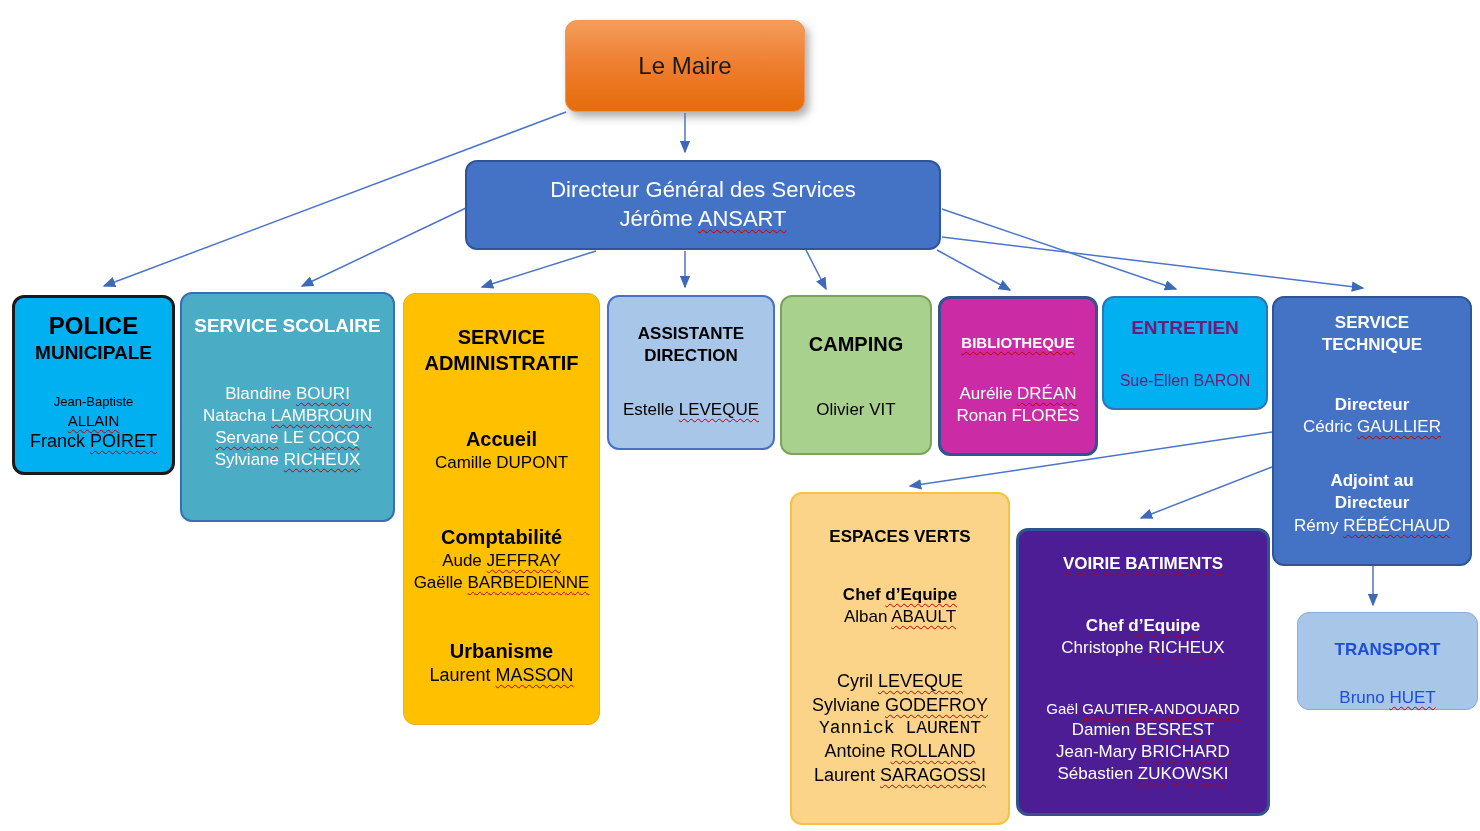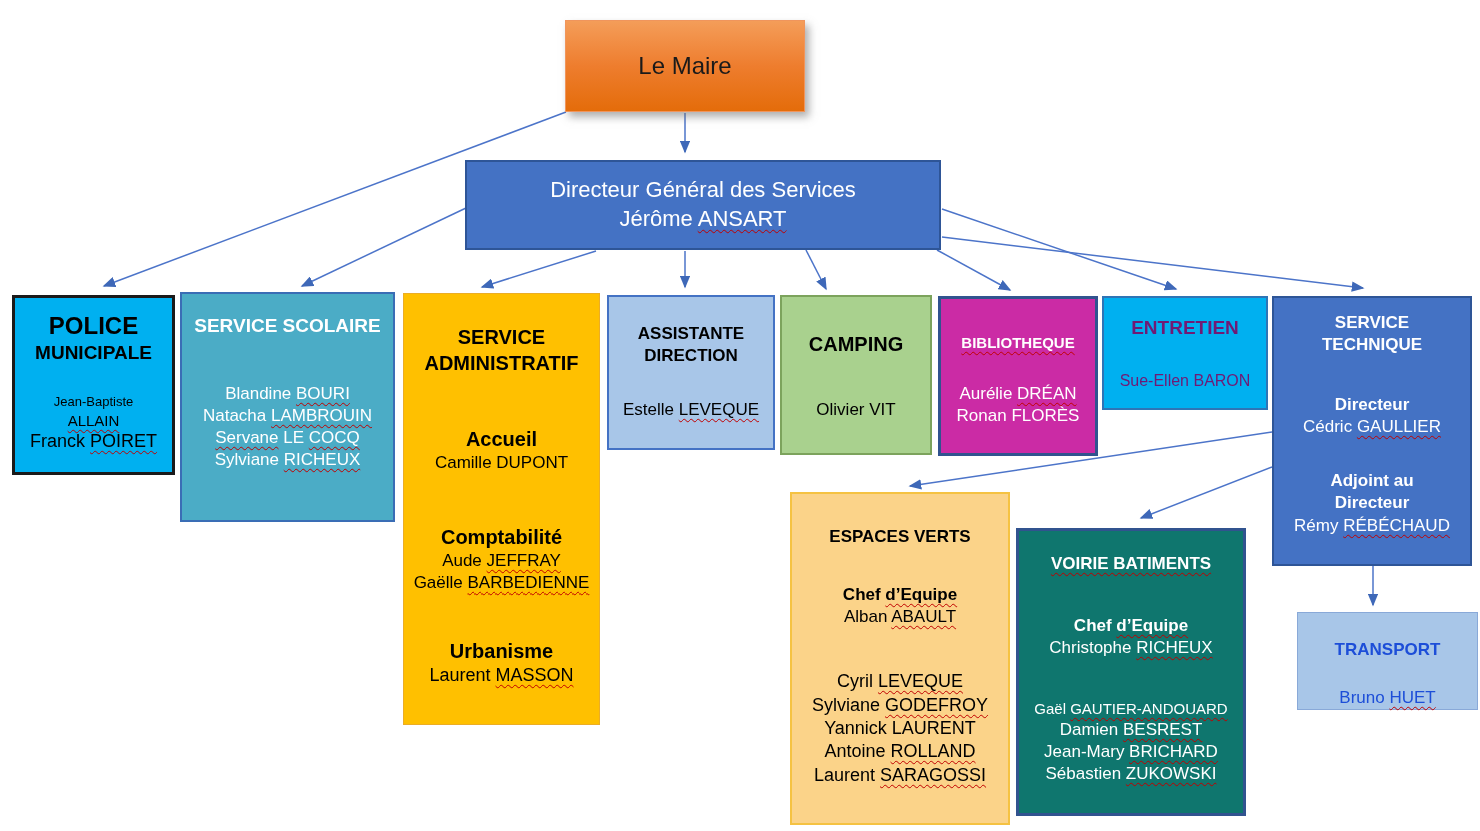--- a/index.html
+++ b/index.html
@@ -7,20 +7,21 @@
   #stage{position:relative;width:1480px;height:831px;background:#ffffff;overflow:hidden;}
   #wires{position:absolute;left:0;top:0;width:1480px;height:831px;}
   .box{
     position:absolute;
     box-sizing:border-box;
     display:flex;
     flex-direction:column;
     align-items:center;
     text-align:center;
     padding:0 5px;
+    border-radius:12px;
   }
   .line{line-height:1.3;white-space:nowrap;}
   .b{font-weight:bold;}
   .wavy{
     text-decoration-line:underline;
     text-decoration-style:wavy;
     text-decoration-color:#C00000;
     text-decoration-thickness:1px;
     text-underline-offset:3px;
   }
@@ -116,25 +117,25 @@
       <div class="line b" style="font-size: 17px; margin-top: 32px;"><span>Adjoint au</span></div>
       <div class="line b" style="font-size: 17px;"><span>Directeur</span></div>
       <div class="line" style="font-size: 17px;"><span>Rémy </span><span class="wavy">RÉBÉCHAUD</span></div>
     </div>
     <div class="box box-verts" style="left: 790px; top: 492px; width: 220px; height: 333px; background-color: rgb(251, 211, 137); border: 2px solid rgb(245, 194, 66); color: rgb(0, 0, 0);">
       <div class="line b" style="font-size: 17px; margin-top: 32px;"><span>ESPACES VERTS</span></div>
       <div class="line b" style="font-size: 17px; margin-top: 36px;"><span>Chef </span><span class="wavy">d’Equipe</span></div>
       <div class="line" style="font-size: 17px;"><span>Alban </span><span class="wavy">ABAULT</span></div>
       <div class="line" style="font-size: 18px; margin-top: 42px;"><span>Cyril </span><span class="wavy">LEVEQUE</span></div>
       <div class="line" style="font-size: 18px;"><span>Sylviane </span><span class="wavy">GODEFROY</span></div>
-      <div class="line" style="font-size: 18px;"><span>Yannick LAURENT</span></div>
+      <div class="line" style="font-size: 18px; font-family: Liberation Mono, monospace;"><span>Yannick LAURENT</span></div>
       <div class="line" style="font-size: 18px;"><span>Antoine </span><span class="wavy">ROLLAND</span></div>
       <div class="line" style="font-size: 18px;"><span>Laurent </span><span class="wavy">SARAGOSSI</span></div>
     </div>
-    <div class="box box-voirie" style="left: 1016px; top: 528px; width: 230px; height: 288px; background-color: #0f766e; border: 3px solid rgb(49, 83, 143); color: rgb(255, 255, 255);">
+    <div class="box box-voirie" style="left: 1016px; top: 528px; width: 254px; height: 288px; background-color: #4c1d95; border: 3px solid rgb(49, 83, 143); color: rgb(255, 255, 255);">
       <div class="line b" style="font-size: 17px; margin-top: 22px;"><span class="wavy">VOIRIE BATIMENTS</span></div>
       <div class="line b" style="font-size: 17px; margin-top: 40px;"><span>Chef </span><span class="wavy">d’Equipe</span></div>
       <div class="line" style="font-size: 17px;"><span>Christophe </span><span class="wavy">RICHEUX</span></div>
       <div class="line" style="font-size: 15px; margin-top: 40px;"><span>Gaël </span><span class="wavy">GAUTIER-ANDOUARD</span></div>
       <div class="line" style="font-size: 17px; text-align: center;"><span>Damien </span><span class="wavy">BESREST</span></div>
       <div class="line" style="font-size: 17px;"><span>Jean-Mary </span><span class="wavy">BRICHARD</span></div>
       <div class="line" style="font-size: 17px;"><span>Sébastien </span><span class="wavy">ZUKOWSKI</span></div>
     </div>
     <div class="box box-transport" style="left: 1297px; top: 612px; width: 181px; height: 98px; background-color: rgb(168, 198, 232); border: 1px solid rgb(137, 169, 216); color: #1d4ed8; justify-content: flex-end;">
       <div class="line b" style="font-size: 17px; margin-top: 18px;"><span>TRANSPORT</span></div>

